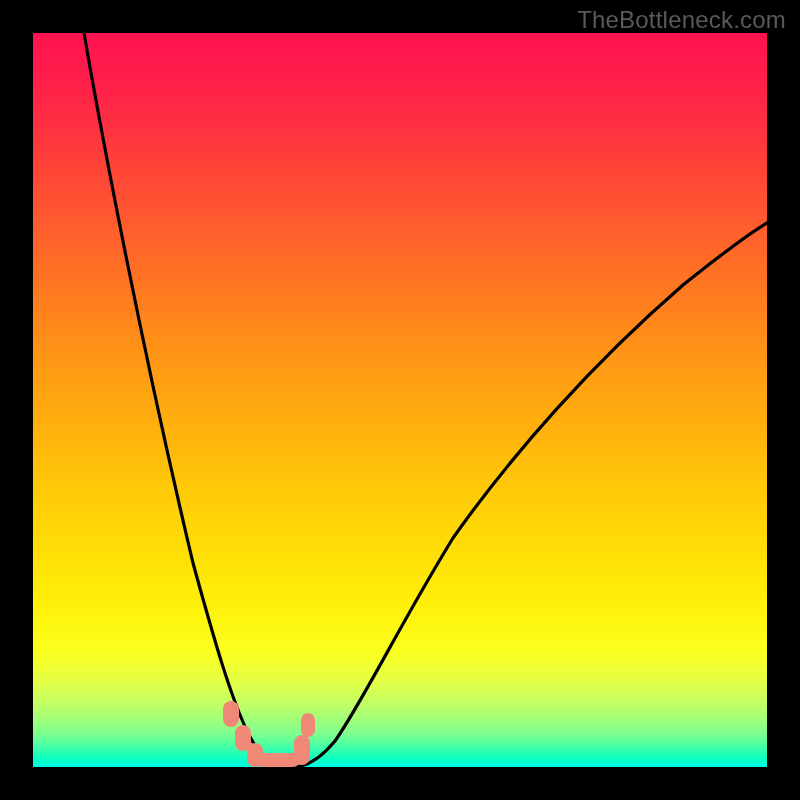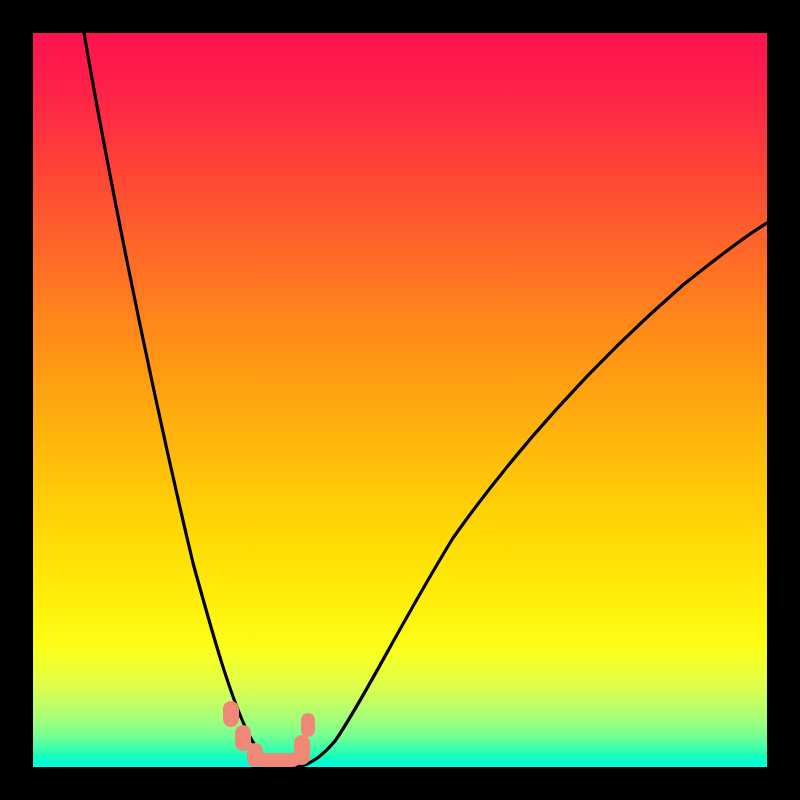--- a/index.html
+++ b/index.html
@@ -99,13 +99,14 @@
         <rect x="190" y="668" width="16" height="26" rx="8" ry="8"></rect>
         <rect x="202" y="692" width="16" height="26" rx="8" ry="8"></rect>
         <rect x="214" y="710" width="16" height="24" rx="8" ry="8"></rect>
         <rect x="223" y="720" width="44" height="14" rx="7" ry="7"></rect>
         <rect x="261" y="702" width="16" height="30" rx="8" ry="8"></rect>
         <rect x="268" y="680" width="14" height="24" rx="7" ry="7"></rect>
       </g>
     </svg>
   </div>
 
+  <div class="watermark">TheBottleneck.com</div>
 </div>
 
 </body></html>

